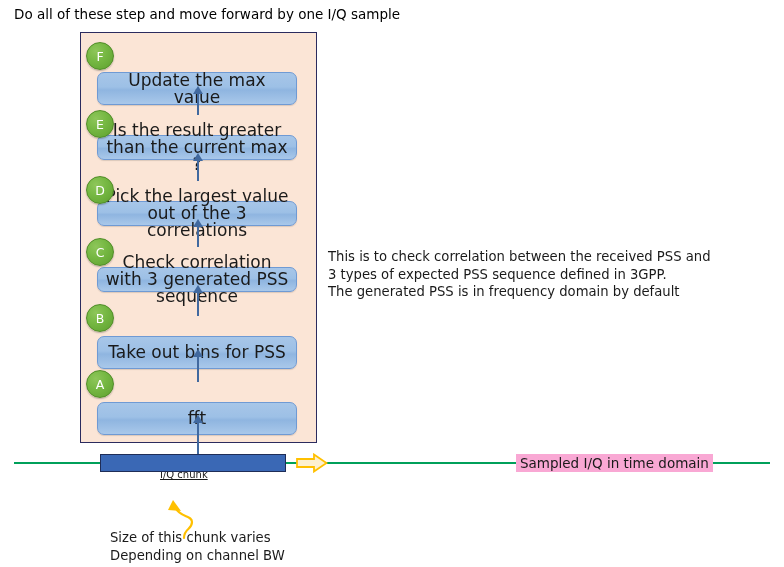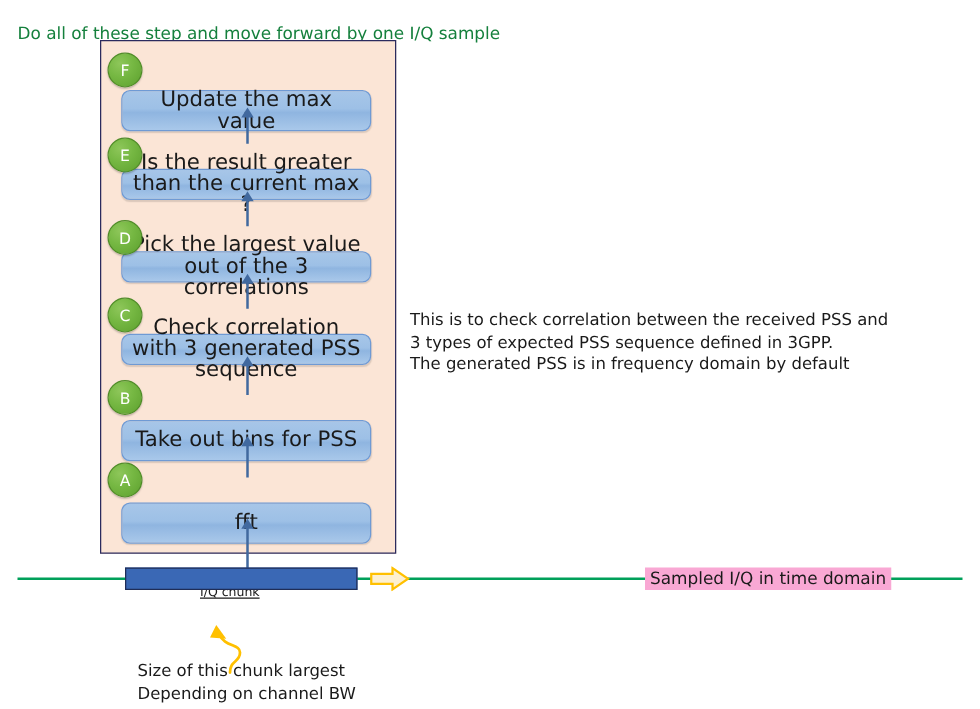--- a/index.html
+++ b/index.html
@@ -13,24 +13,24 @@
     position: relative;
     font-family: "DejaVu Sans", "Liberation Sans", sans-serif;
     color: #1a1a1a;
     overflow: hidden;
   }
 
   
   .top-caption {
     position: absolute;
     left: 14px;
-    top: 18px;
+    top: 5px;
     font-size: 13.5px;
     line-height: 18px;
-    color: #15803d;
+    color: #000000;
     white-space: nowrap;
   }
 
   
   .loop-container {
     position: absolute;
     left: 80px;
     top: 32px;
     width: 237px;
     height: 411px;
@@ -272,14 +272,14 @@
 
 <div class="chunk-label">I/Q chunk</div>
 
 <div class="curved-arrow">
   <svg width="72" height="46" viewBox="0 0 72 46">
     <path d="M34,44 C34,34 42,36 42,28 C42,21 30,24 25,13" fill="none" stroke="#ffc000" stroke-width="2.2" stroke-linecap="round"></path>
     <polygon points="23,6 31,17 18,16" fill="#ffc000"></polygon>
   </svg>
 </div>
 
-<div class="chunk-note">Size of this chunk largest
+<div class="chunk-note">Size of this chunk varies
 Depending on channel BW</div>
 
 </body></html>

